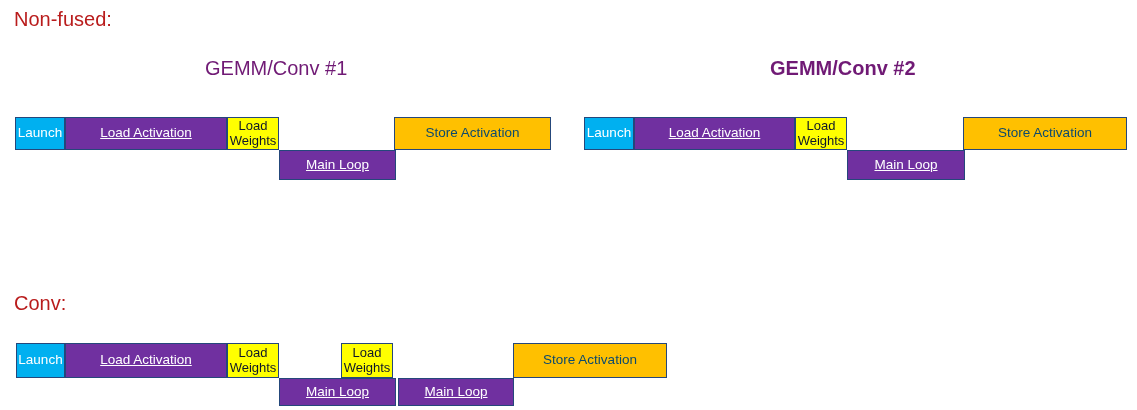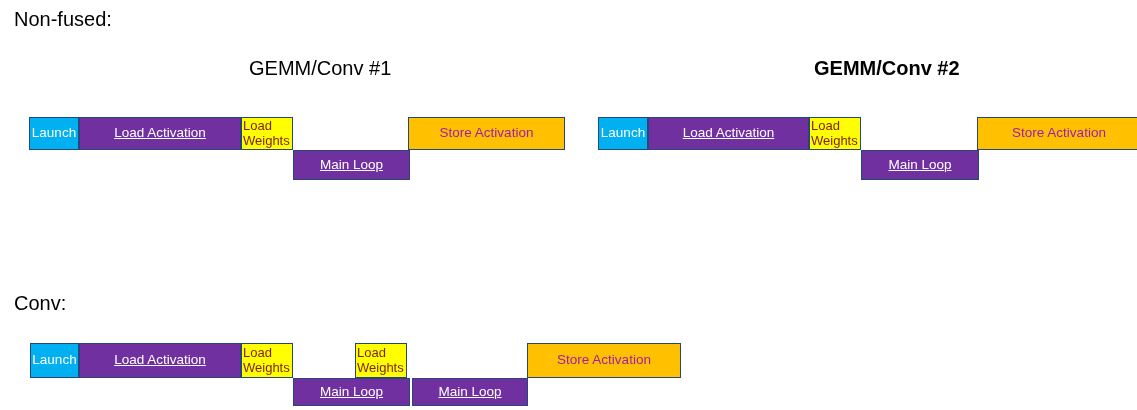--- a/index.html
+++ b/index.html
@@ -11,46 +11,45 @@
   .canvas {
     position: relative;
     width: 1137px;
     height: 410px;
     background: #ffffff;
     overflow: hidden;
   }
   .section-label {
     position: absolute;
     font-size: 20px;
-    color: #000000;
+    color: #b91c1c;
     white-space: nowrap;
   }
   .group-title {
     position: absolute;
     font-size: 20px;
-    color: #000000;
+    color: #701a75;
     white-space: nowrap;
-    margin-left: 44px;
   }
   .block {
     position: absolute;
     box-sizing: border-box;
     border: 1.5px solid #25477b;
     display: flex;
     align-items: center;
     justify-content: center;
+    text-align: center;
     font-size: 13.5px;
     line-height: 1.1;
     overflow: hidden;
-    margin-left: 14px;
   }
   .f-cyan   { background: #00b0f0; color: #ffffff; }
   .f-purple { background: #7030a0; color: #ffffff; text-decoration: underline; }
-  .f-yellow { background: #ffff00; color: #7f1d1d; }
-  .f-orange { background: #ffc000; color: #a21caf; }
+  .f-yellow { background: #ffff00; color: #0f172a; }
+  .f-orange { background: #ffc000; color: #0c4a6e; }
   .wrap2 { font-size: 13px; line-height: 1.15; padding: 0 1px; }
 </style>
 </head>
 <body>
 
 <div class="canvas">
 
   <div class="section-label" style="left:14px; top:8px;">Non-fused:</div>
 
   <div class="group-title" style="left:205px; top:57px;">GEMM/Conv #1</div>

